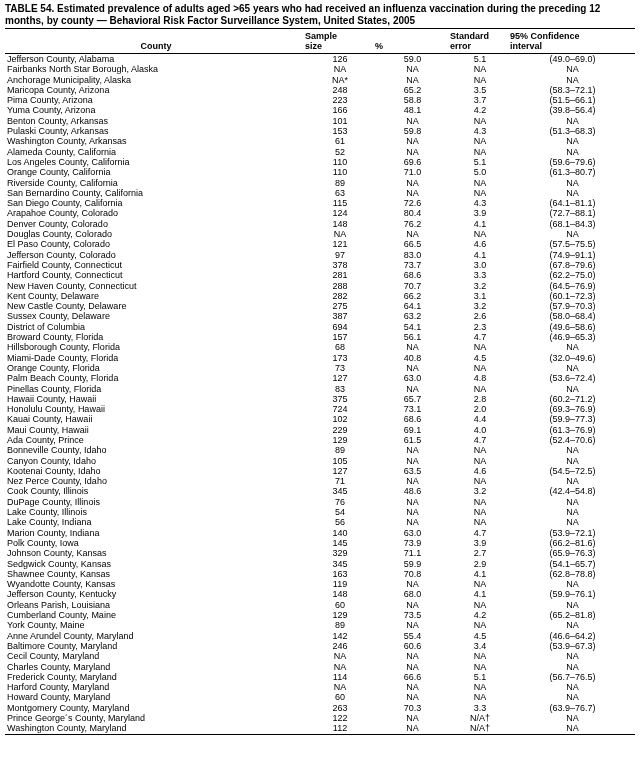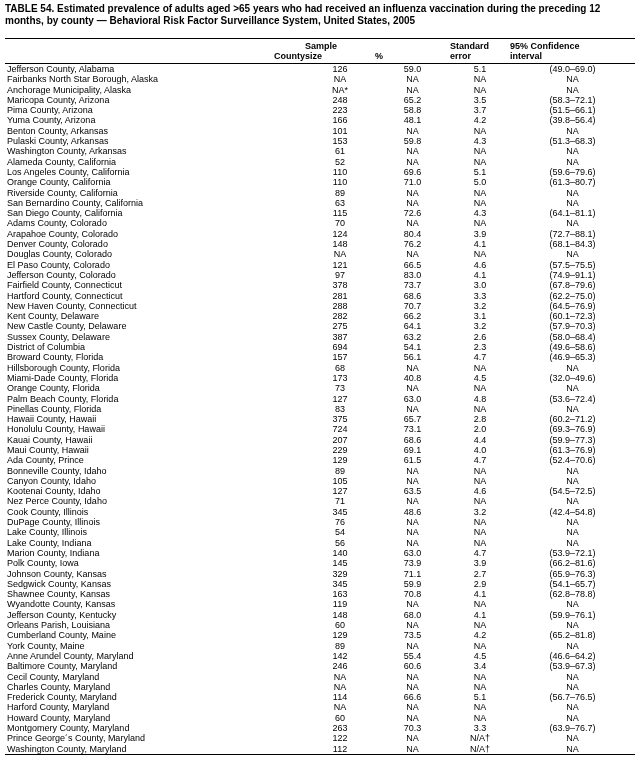--- a/index.html
+++ b/index.html
@@ -14,39 +14,39 @@
     padding: 3px 5px 0 5px;
     font-family: "Liberation Sans", sans-serif;
     color: #000000;
     overflow: hidden;
     background: #ffffff;
   }
   .title {
     font-size: 10px;
     font-weight: bold;
     line-height: 11.5px;
-    margin-bottom: 12px;
+    margin-bottom: 2px;
   }
   table {
     width: 100%;
     border-collapse: collapse;
     table-layout: fixed;
     border-bottom: 1px solid #000;
   }
   thead th {
     border-top: 1px solid #000;
     border-bottom: 1px solid #000;
     font-size: 9px;
     font-weight: bold;
     vertical-align: bottom;
     white-space: pre-line;
     line-height: 10px;
     padding: 2px 0 2px 0;
   }
-  thead th.col-left { text-align: right; padding-left: 2px; }
+  thead th.col-left { text-align: center; padding-left: 2px; }
   thead th.col-center { text-align: left; }
   tbody td {
     font-size: 9px;
     line-height: 10.3px;
     padding: 0;
     white-space: nowrap;
     overflow: hidden;
   }
   tbody td.cell-left { text-align: left; padding-left: 2px; }
   tbody td.cell-center { text-align: center; }
@@ -176,27 +176,20 @@
           <td class="cell-center">NA</td>
         </tr>
         <tr>
           <td class="cell-left">San Diego County, California</td>
           <td class="cell-center">115</td>
           <td class="cell-center">72.6</td>
           <td class="cell-center">4.3</td>
           <td class="cell-center">(64.1–81.1)</td>
         </tr>
         <tr>
-          <td class="cell-left">Adams County, Colorado</td>
-          <td class="cell-center">70</td>
-          <td class="cell-center">NA</td>
-          <td class="cell-center">NA</td>
-          <td class="cell-center">NA</td>
-        </tr>
-        <tr>
           <td class="cell-left">Arapahoe County, Colorado</td>
           <td class="cell-center">124</td>
           <td class="cell-center">80.4</td>
           <td class="cell-center">3.9</td>
           <td class="cell-center">(72.7–88.1)</td>
         </tr>
         <tr>
           <td class="cell-left">Denver County, Colorado</td>
           <td class="cell-center">148</td>
           <td class="cell-center">76.2</td>
@@ -324,21 +317,21 @@
         </tr>
         <tr>
           <td class="cell-left">Honolulu County, Hawaii</td>
           <td class="cell-center">724</td>
           <td class="cell-center">73.1</td>
           <td class="cell-center">2.0</td>
           <td class="cell-center">(69.3–76.9)</td>
         </tr>
         <tr>
           <td class="cell-left">Kauai County, Hawaii</td>
-          <td class="cell-center">207</td>
+          <td class="cell-center">102</td>
           <td class="cell-center">68.6</td>
           <td class="cell-center">4.4</td>
           <td class="cell-center">(59.9–77.3)</td>
         </tr>
         <tr>
           <td class="cell-left">Maui County, Hawaii</td>
           <td class="cell-center">229</td>
           <td class="cell-center">69.1</td>
           <td class="cell-center">4.0</td>
           <td class="cell-center">(61.3–76.9)</td>

